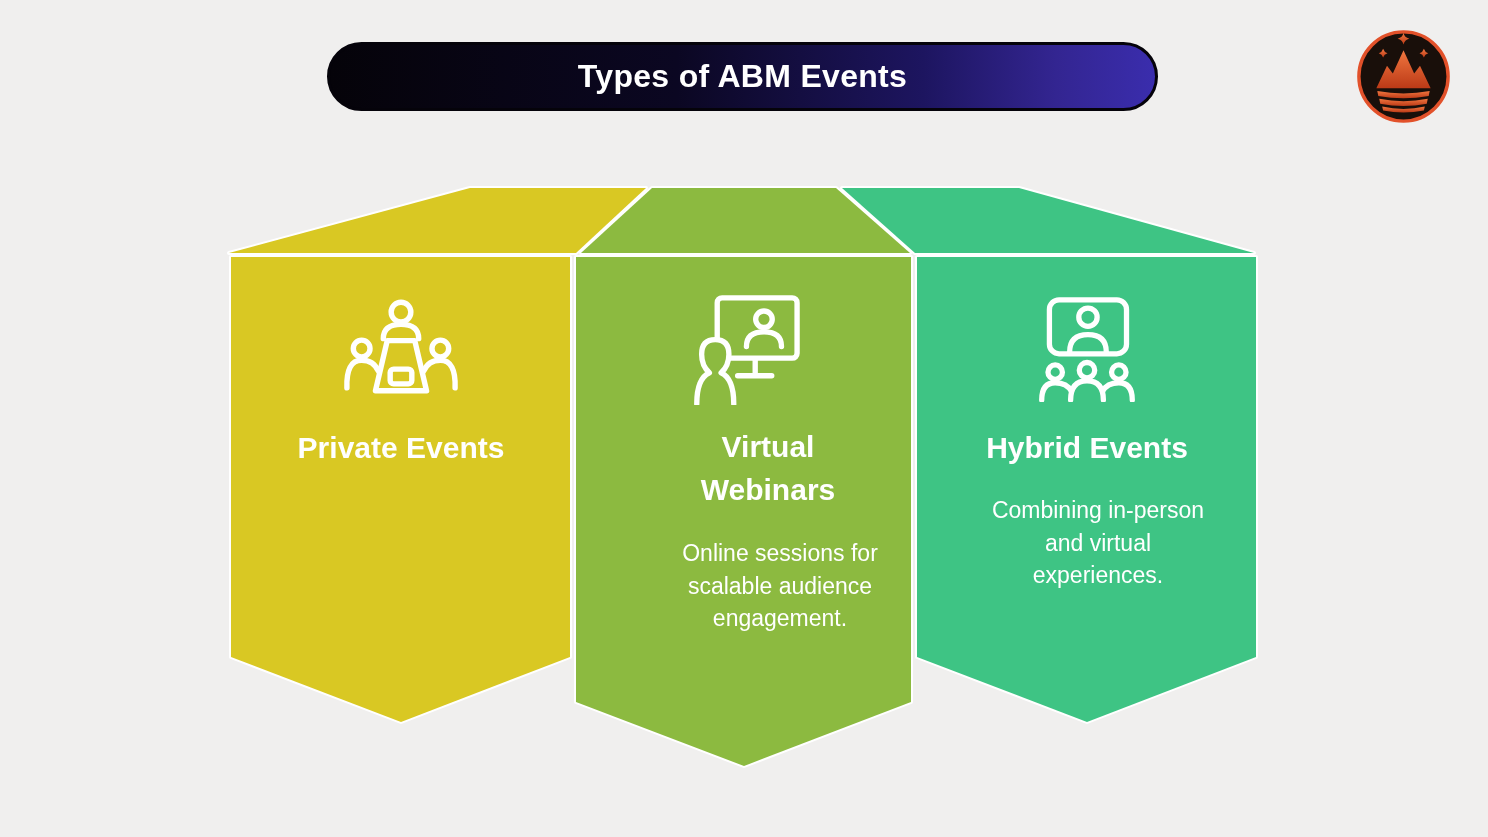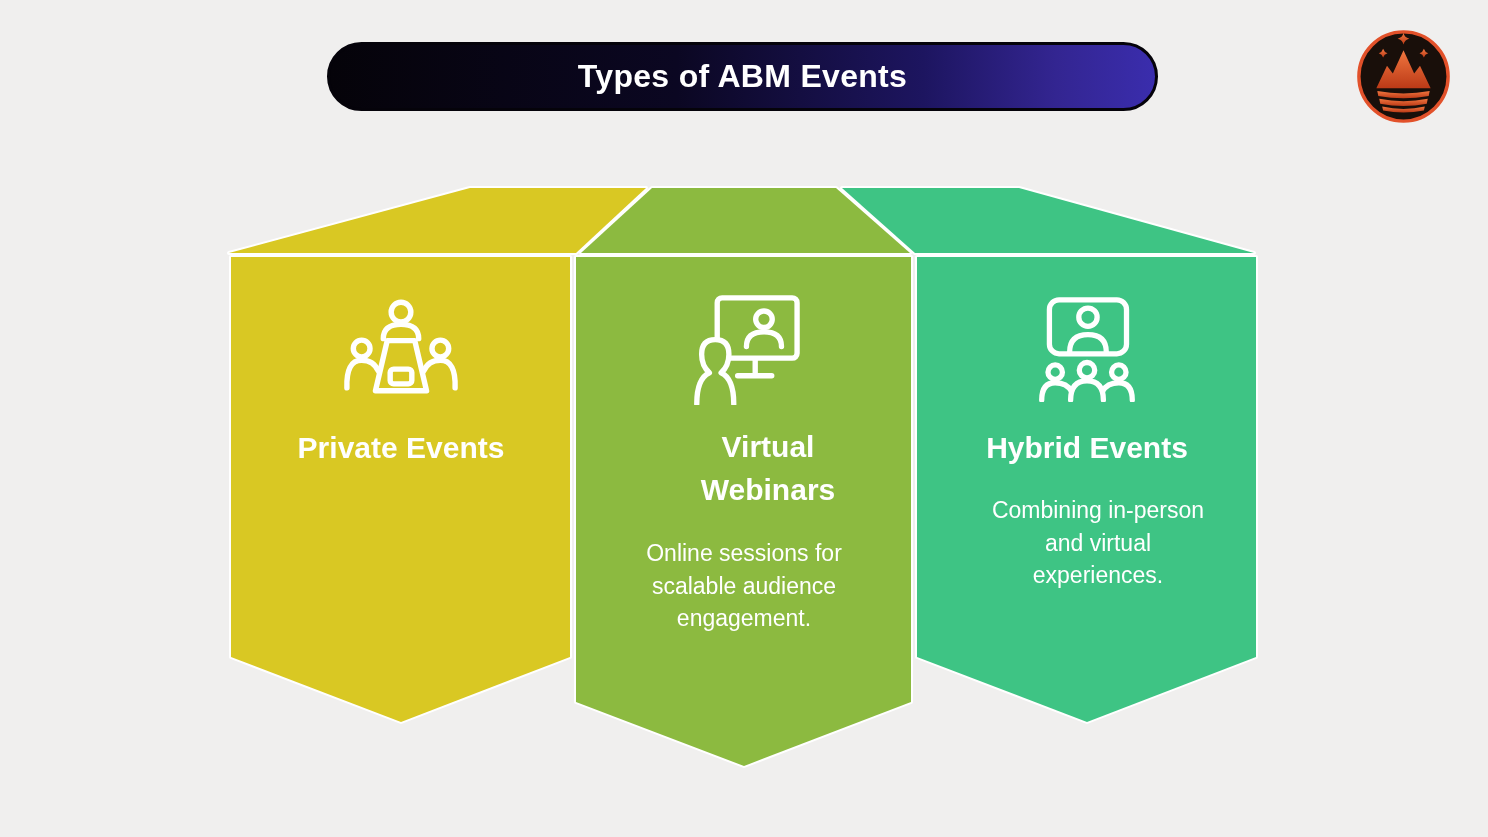--- a/index.html
+++ b/index.html
@@ -86,21 +86,21 @@
   <svg class="card-icon" style="left:688px; top:288px;" width="112" height="117" viewBox="0 0 115 120">
     <rect x="30" y="10" width="82" height="62" rx="5"></rect>
     <circle cx="78" cy="32" r="8.5"></circle>
     <path d="M60,60 Q60,45 78,45 Q96,45 96,60"></path>
     <path d="M69,74 L69,87"></path>
     <path d="M51,90 L86,90"></path>
     <path d="M9,119 Q9,93 22,87 Q14,80 14,68 Q14,53 28,53 Q42,53 42,68 Q42,80 34,87 Q47,93 47,119" fill="#8cba40" style="fill: rgb(140, 186, 64);"></path>
   </svg>
   <div class="card-title" style="left:574px; top:425px;margin-left:24px;">Virtual
 Webinars</div>
-  <div class="card-desc" style="left:574px; top:537px;">Online sessions for
+  <div class="card-desc" style="left:574px; top:537px;padding-left:36px;">Online sessions for
 scalable audience
 engagement.</div>
 
   <svg class="card-icon" style="left:1030px; top:296px;" width="114" height="106" viewBox="0 0 118 110">
     <rect x="20" y="4" width="80" height="56" rx="10"></rect>
     <circle cx="60" cy="22" r="9.5"></circle>
     <path d="M41,58 Q41,40 60,40 Q79,40 79,58"></path>
     <circle cx="26" cy="79" r="7.5"></circle>
     <path d="M12,108 Q12,90 26,90 Q38,90 43,99"></path>
     <circle cx="92" cy="79" r="7.5"></circle>

